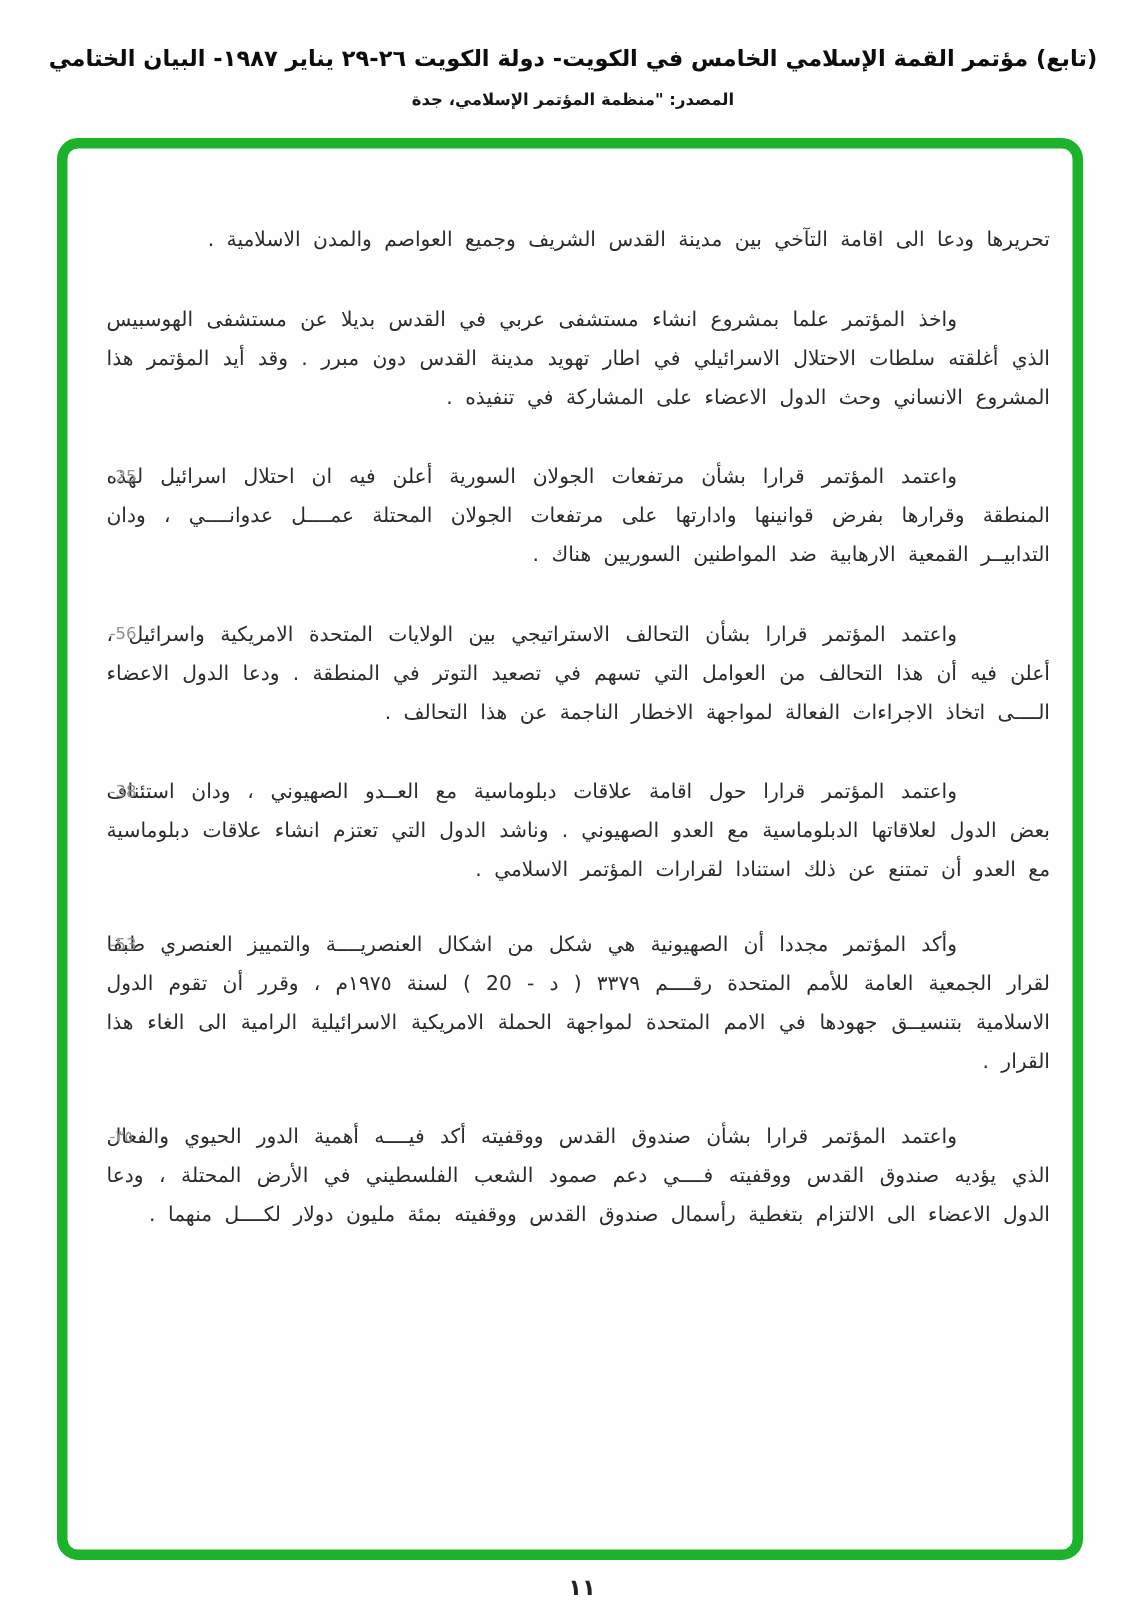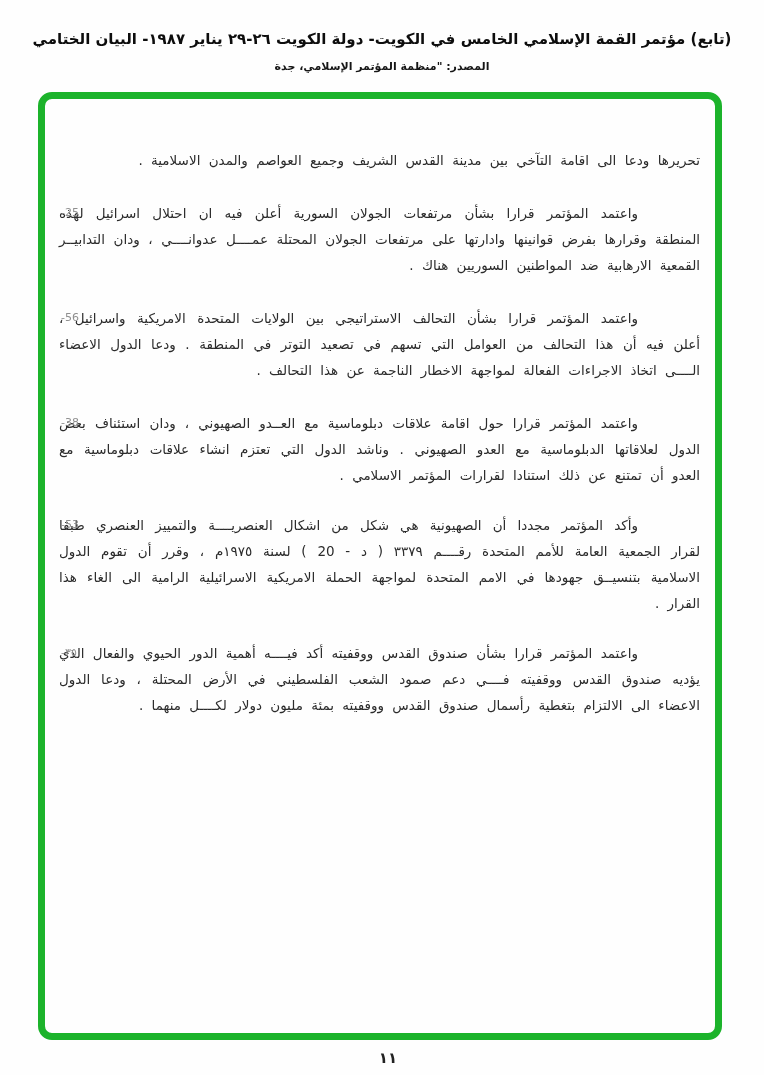--- a/index.html
+++ b/index.html
@@ -39,21 +39,21 @@
     top: 92px;
     width: 684px;
     height: 948px;
     border: 7px solid #1cb32b;
     border-radius: 14px;
     background: transparent;
   }
   .doc-content {
     position: absolute;
     top: 0; left: 0; right: 0; bottom: 0;
-    padding: 48px 15px 20px 14px;
+    padding: 48px 15px 20px 26px;
   }
   .para {
     position: relative;
     direction: rtl;
     text-align: justify;
     font-size: 13.5px;
     line-height: 26px;
     color: #2b2b2b;
     word-spacing: 4px;
     margin-bottom: 27px;
@@ -92,20 +92,23 @@
     <div class="header-line2">المصدر: "منظمة المؤتمر الإسلامي، جدة</div>
   </div>
 
   <div class="doc-box">
     <div class="doc-content">
 
       <div class="para">
         <span class="para-text">تحريرها ودعا الى اقامة التآخي بين مدينة القدس الشريف وجميع العواصم والمدن الاسلامية .</span>
       </div>
 
+      <div class="para indent">
+        <span class="para-text">واخذ المؤتمر علما بمشروع انشاء مستشفى عربي في القدس بديلا عن مستشفى الهوسبيس الذي أغلقته سلطات الاحتلال الاسرائيلي في اطار تهويد مدينة القدس دون مبرر . وقد أيد المؤتمر هذا المشروع الانساني وحث الدول الاعضاء على المشاركة في تنفيذه .</span>
+      </div>
 
       <div class="para indent">
         <span class="item-num">-25</span>
         <span class="para-text">واعتمد المؤتمر قرارا بشأن مرتفعات الجولان السورية أعلن فيه ان احتلال اسرائيل لهذه المنطقة وقرارها بفرض قوانينها وادارتها على مرتفعات الجولان المحتلة عمــــل عدوانــــي ، ودان التدابيــر القمعية الارهابية ضد المواطنين السوريين هناك .</span>
       </div>
 
       <div class="para indent">
         <span class="item-num">-56</span>
         <span class="para-text">واعتمد المؤتمر قرارا بشأن التحالف الاستراتيجي بين الولايات المتحدة الامريكية واسرائيل ، أعلن فيه أن هذا التحالف من العوامل التي تسهم في تصعيد التوتر في المنطقة . ودعا الدول الاعضاء الــــى اتخاذ الاجراءات الفعالة لمواجهة الاخطار الناجمة عن هذا التحالف .</span>
       </div>

